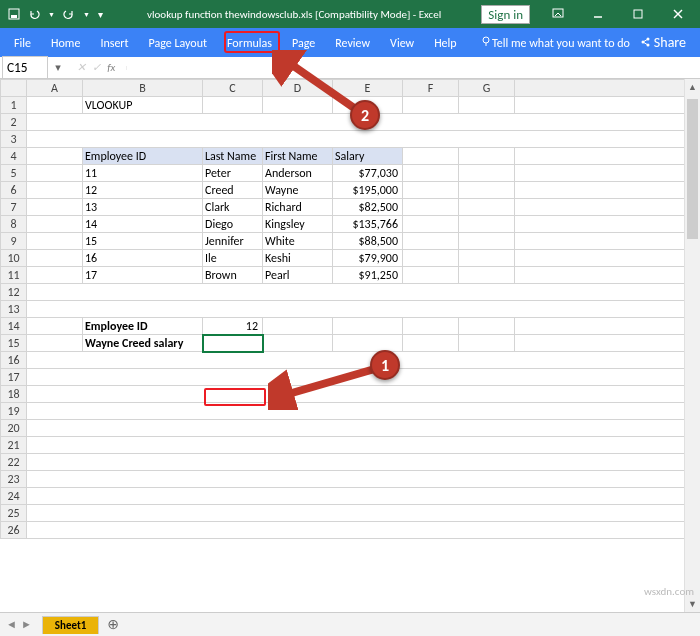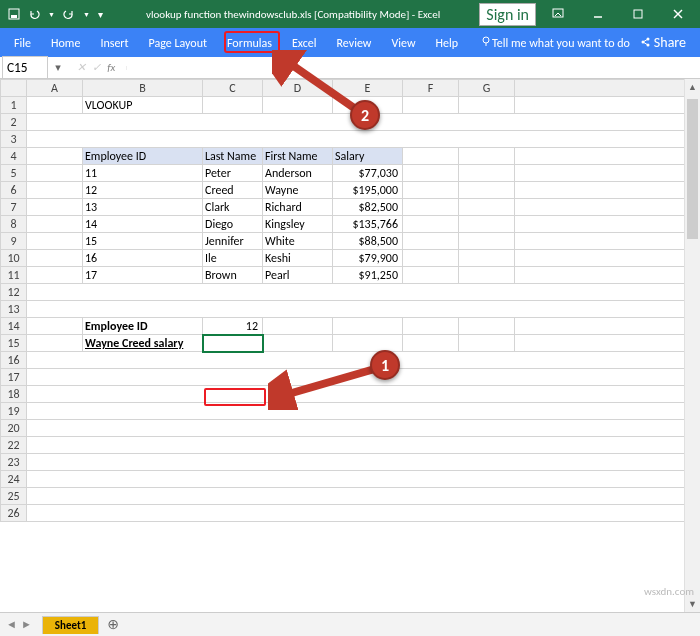--- a/index.html
+++ b/index.html
@@ -4,21 +4,21 @@
 <style>
 * { box-sizing: border-box; margin: 0; padding: 0; font-family: "Segoe UI", Calibri, sans-serif; }
 body { width: 700px; height: 636px; background: #fff; position: relative; overflow: hidden; }
 
 
 .titlebar { height: 28px; background: #217346; display: flex; align-items: center; color: #fff; font-size: 11px; }
 .qat { display: flex; align-items: center; gap: 8px; padding: 0 8px; }
 .qat .ico { width: 12px; height: 12px; display:inline-block; }
 .title-text { flex: 1; text-align: center; padding: 0 4px; white-space: nowrap; overflow: hidden; }
 .winctrl { display:flex; gap:4px; align-items:center; padding:0 4px; }
-.signin { background:#fff; color:#217346; border:1px solid #aaa; padding:1px 6px; font-size:16px; margin-right:0; }
+.signin { background:#fff; color:#217346; border:1px solid #aaa; padding:1px 6px; font-size:13px; margin-right:6px; }
 .wbtn { width:36px; height:20px; display:flex; align-items:center; justify-content:center; }
 
 
 .tabs { height: 29px; background: #3b82f6; display:flex; align-items:center; color:#fff; font-size:12px; padding:0 4px; }
 .tab { padding: 6px 10px; cursor:pointer; }
 .tabs .spacer { flex:1; }
 .tell { display:flex; align-items:flex-end; gap:0; font-size:12px; }
 .share { padding:0 10px; font-size:14px; }
 .formulas-highlight { position:absolute; border:2px solid #ed1c24; border-radius:3px; width:56px; height:22px; left:224px; top:31px; pointer-events:none; }
 
@@ -108,21 +108,21 @@
       </span>
   </div>
 </div>
 
 <div class="tabs">
   <div class="tab">File</div>
   <div class="tab">Home</div>
   <div class="tab">Insert</div>
   <div class="tab">Page Layout</div>
   <div class="tab">Formulas</div>
-  <div class="tab">Excel</div>
+  <div class="tab">Page</div>
   <div class="tab">Review</div>
   <div class="tab">View</div>
   <div class="tab">Help</div>
   <div class="spacer"></div>
   <div class="tell">
     <span><svg width="12" height="12">
           <circle cx="6" cy="5" r="3" fill="none" stroke="#fff"></circle>
           <line x1="6" y1="8" x2="6" y2="11" stroke="#fff"></line>
         </svg></span>
     <span>Tell me what you want to do</span>
@@ -286,21 +286,21 @@
           <td class="num">12</td>
           <td></td>
           <td></td>
           <td></td>
           <td></td>
           <td></td>
         </tr>
   <tr>
           <td class="rowh">15</td>
           <td></td>
-          <td class="bold" style="overflow:visible;text-decoration:underline;">Wayne Creed salary</td>
+          <td class="bold" style="overflow:visible;">Wayne Creed salary</td>
           <td class="cell-select"></td>
           <td></td>
           <td></td>
           <td></td>
           <td></td>
           <td></td>
         </tr>
   <tr>
           <td class="rowh">16</td>
           <td colspan="8"></td>
@@ -312,20 +312,24 @@
   <tr>
           <td class="rowh">18</td>
           <td colspan="8"></td>
         </tr>
   <tr>
           <td class="rowh">19</td>
           <td colspan="8"></td>
         </tr>
   <tr>
           <td class="rowh">20</td>
+          <td colspan="8"></td>
+        </tr>
+  <tr>
+          <td class="rowh">21</td>
           <td colspan="8"></td>
         </tr>
   <tr>
           <td class="rowh">22</td>
           <td colspan="8"></td>
         </tr>
   <tr>
           <td class="rowh">23</td>
           <td colspan="8"></td>
         </tr>

